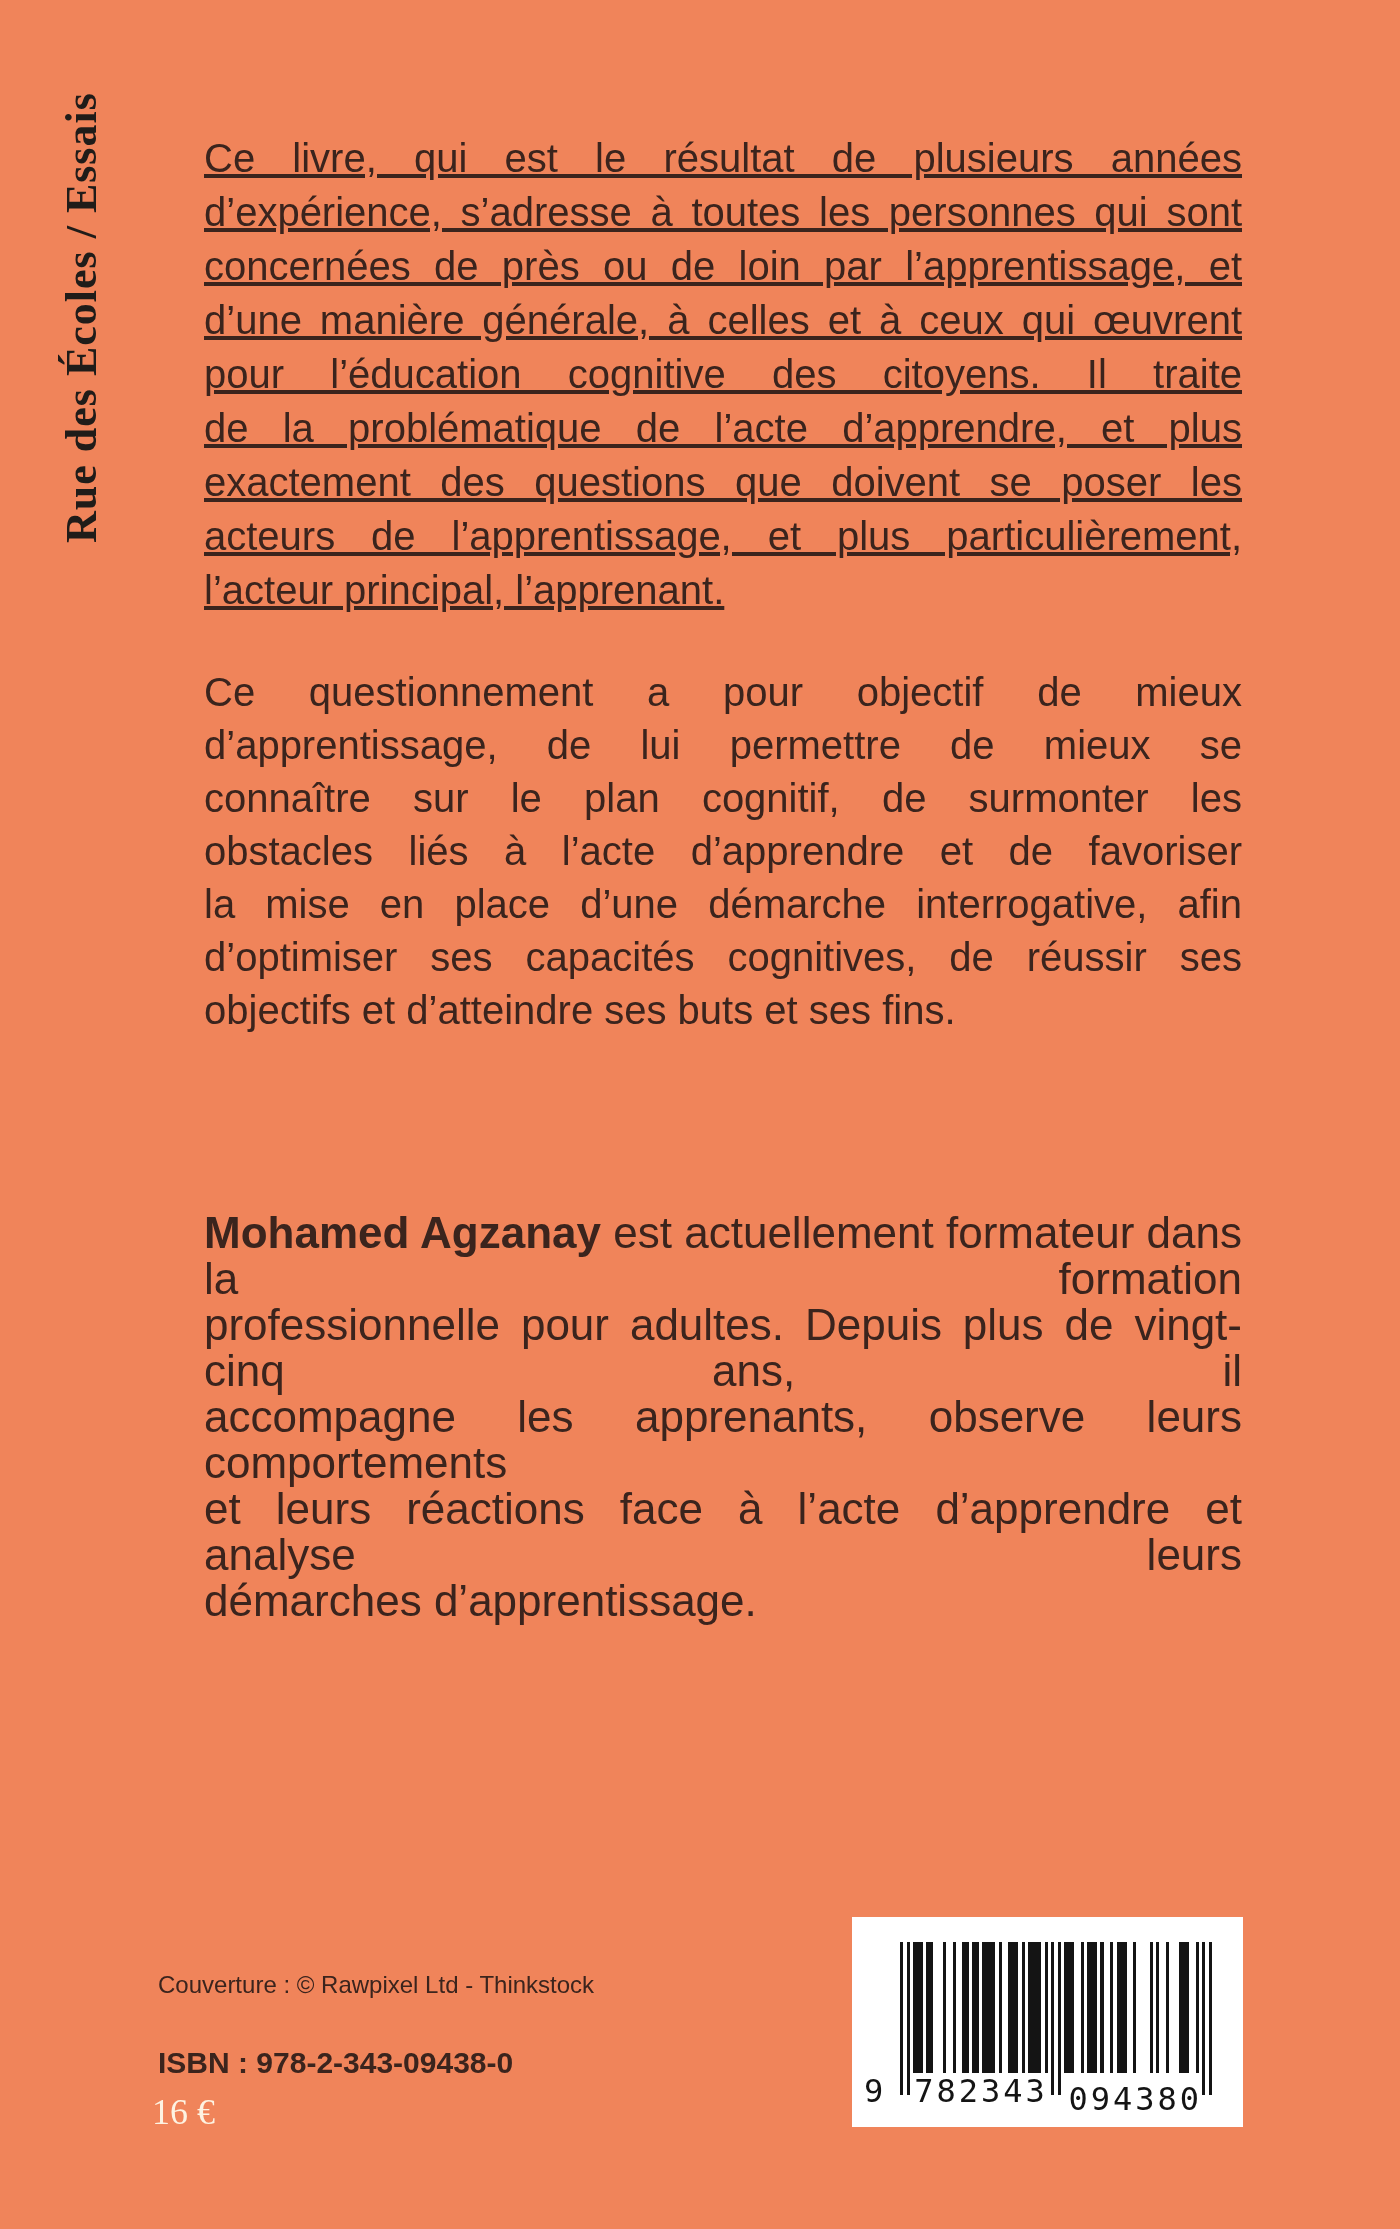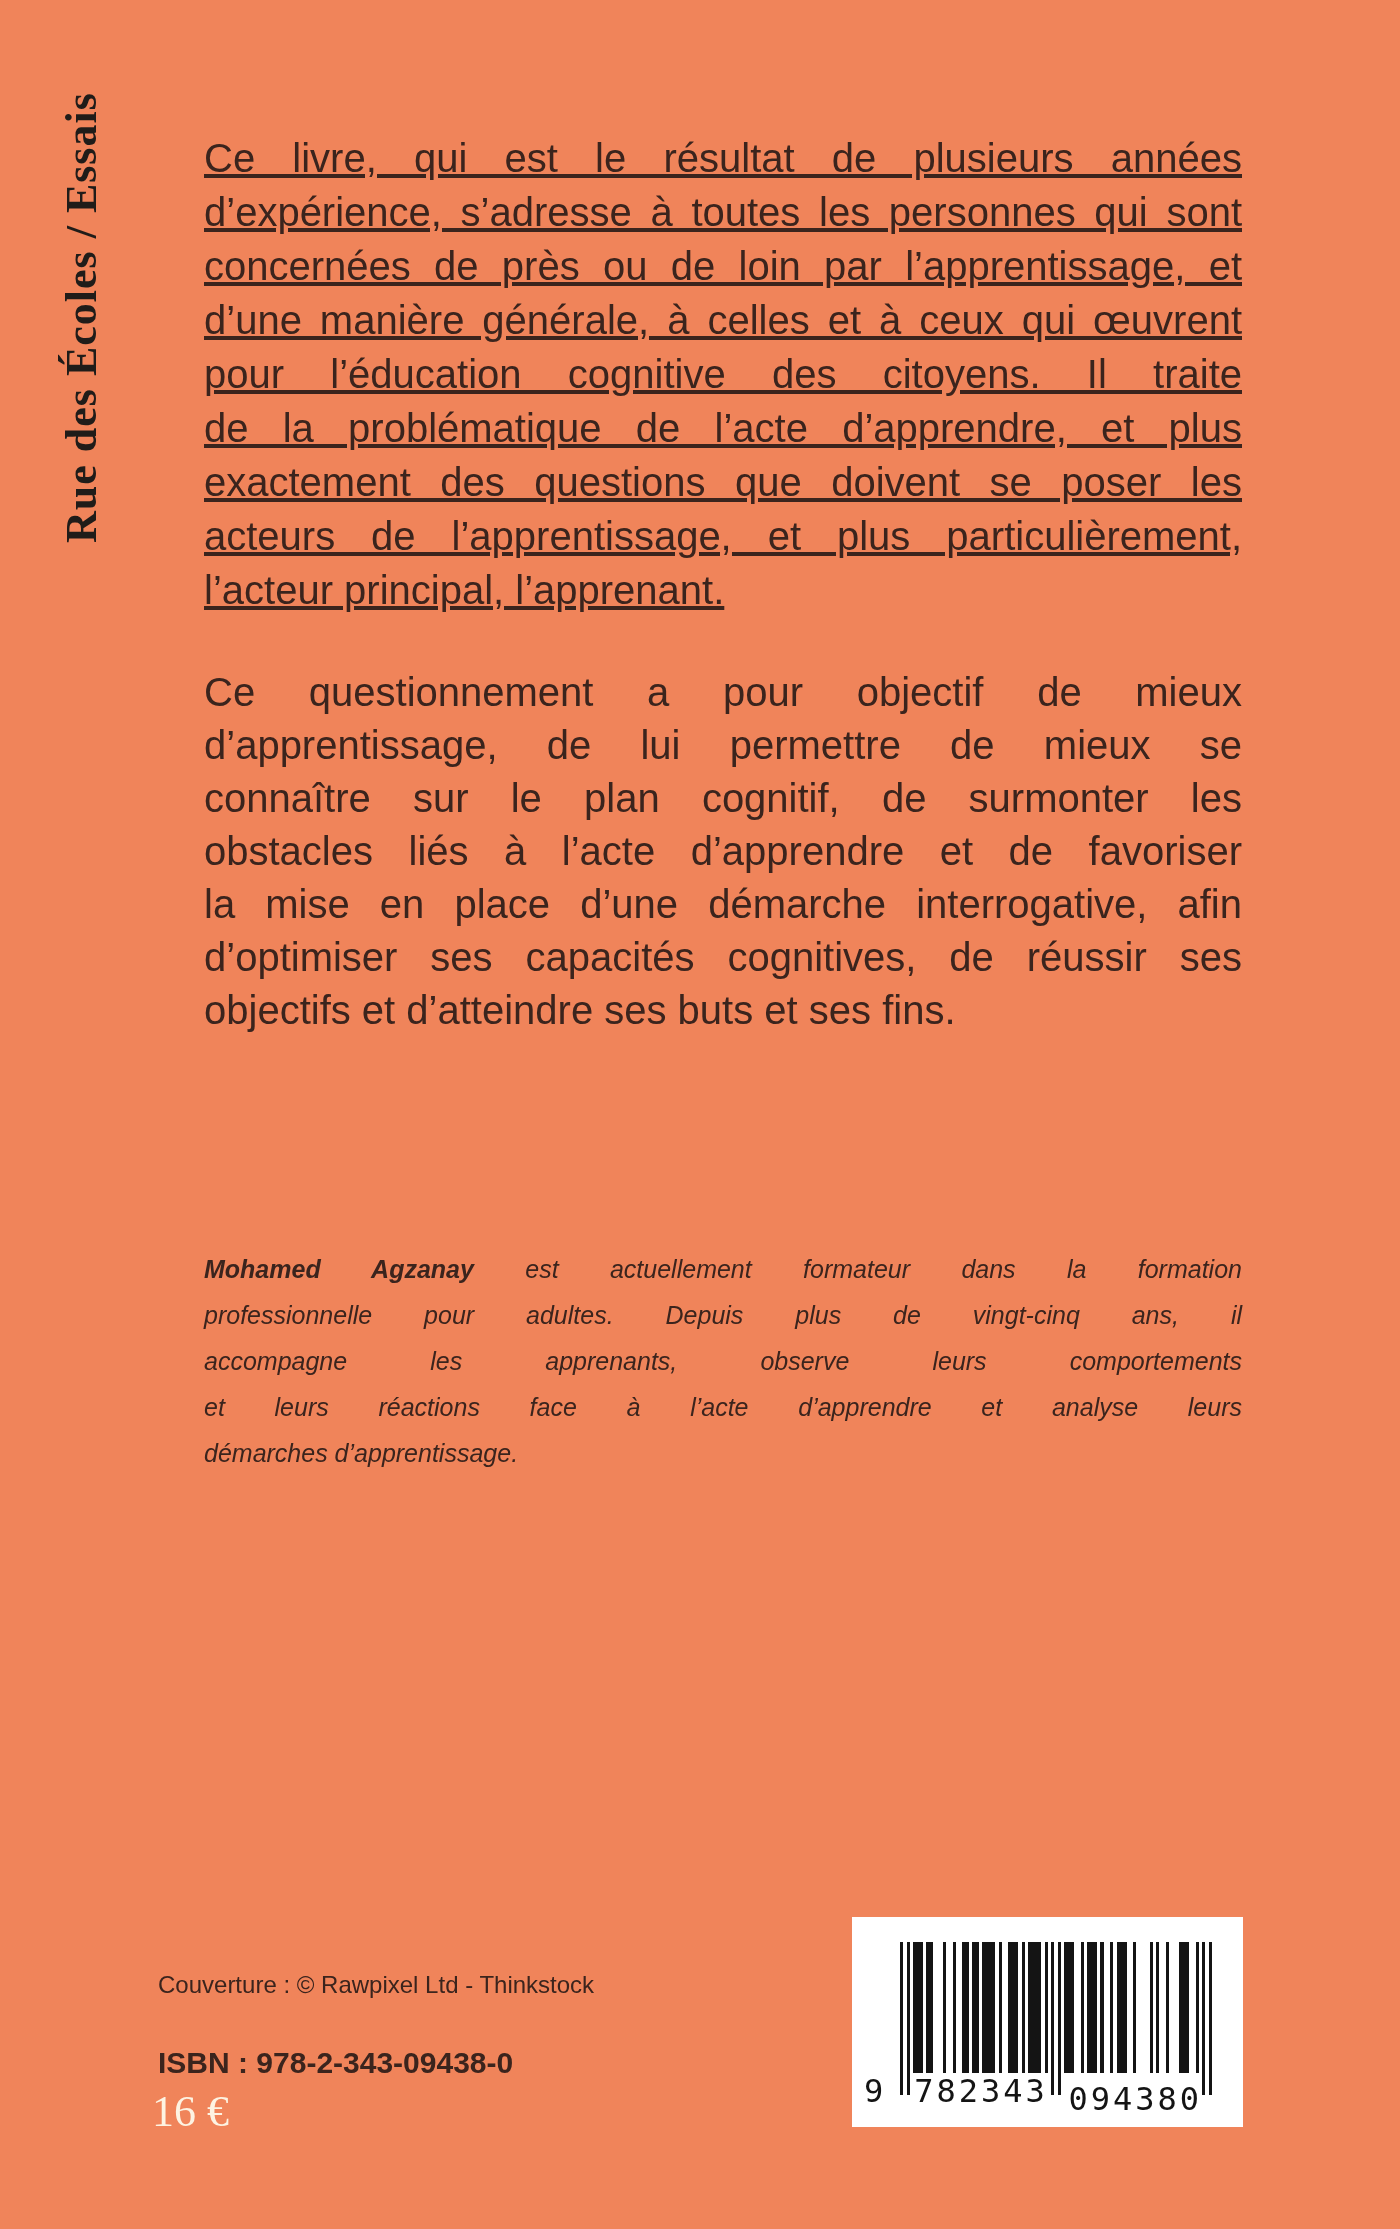--- a/index.html
+++ b/index.html
@@ -19,29 +19,29 @@
     position:absolute;left:56px;top:92px;width:52px;height:452px;
     writing-mode:vertical-rl;transform:rotate(180deg);
     font-family:"Liberation Serif",serif;font-weight:bold;font-size:44px;
     color:var(--spine);text-align:center;white-space:nowrap;letter-spacing:1px;
   }
 
   
   .textcol{position:absolute;left:204px;width:1038px;color:var(--ink);}
   .p1{top:131px;font-size:40px;line-height:54px;text-decoration:underline;}
   .p2{top:666px;font-size:40px;line-height:53px;}
-  .bio{top:1246px;font-size:25px;line-height:46px;font-style:italic;}
+  .bio{top:1210px;font-size:44px;line-height:46px;}
   .jl{text-align:justify;text-align-last:justify;}
   .ll{text-align:center;text-align-last:left;}
   .bname{font-weight:bold;}
 
   .credit{position:absolute;left:158px;top:1967px;font-size:24px;line-height:36px;color:var(--ink);}
   .isbn{position:absolute;left:158px;top:2045px;font-size:30px;line-height:36px;color:var(--ink);font-weight:bold;}
   .price{position:absolute;left:152px;top:2087px;font-family:"Liberation Serif",serif;
-         font-size:44px;line-height:50px;color:var(--price);}
+         font-size:36px;line-height:50px;color:var(--price);}
 
   
   .barcode-box{position:absolute;left:852px;top:1917px;width:391px;height:210px;background:var(--barcode_bg);}
   .barcode-box svg{position:absolute;left:48px;top:25px;width:312px;height:153px;fill:var(--barcode_bars);}
   .bc-digits{position:absolute;left:0;top:153px;width:100%;height:46px;
              font-family:"DejaVu Sans Mono",monospace;font-size:32px;color:var(--barcode_bars);}
   .bc-d1{position:absolute;left:12px;top:2px;}
   .bc-g1{position:absolute;left:60px;top:2px;width:138px;text-align:center;letter-spacing:3px;}
   .bc-g2{position:absolute;left:212px;top:10px;width:138px;text-align:right;letter-spacing:3px;}
 </style>

